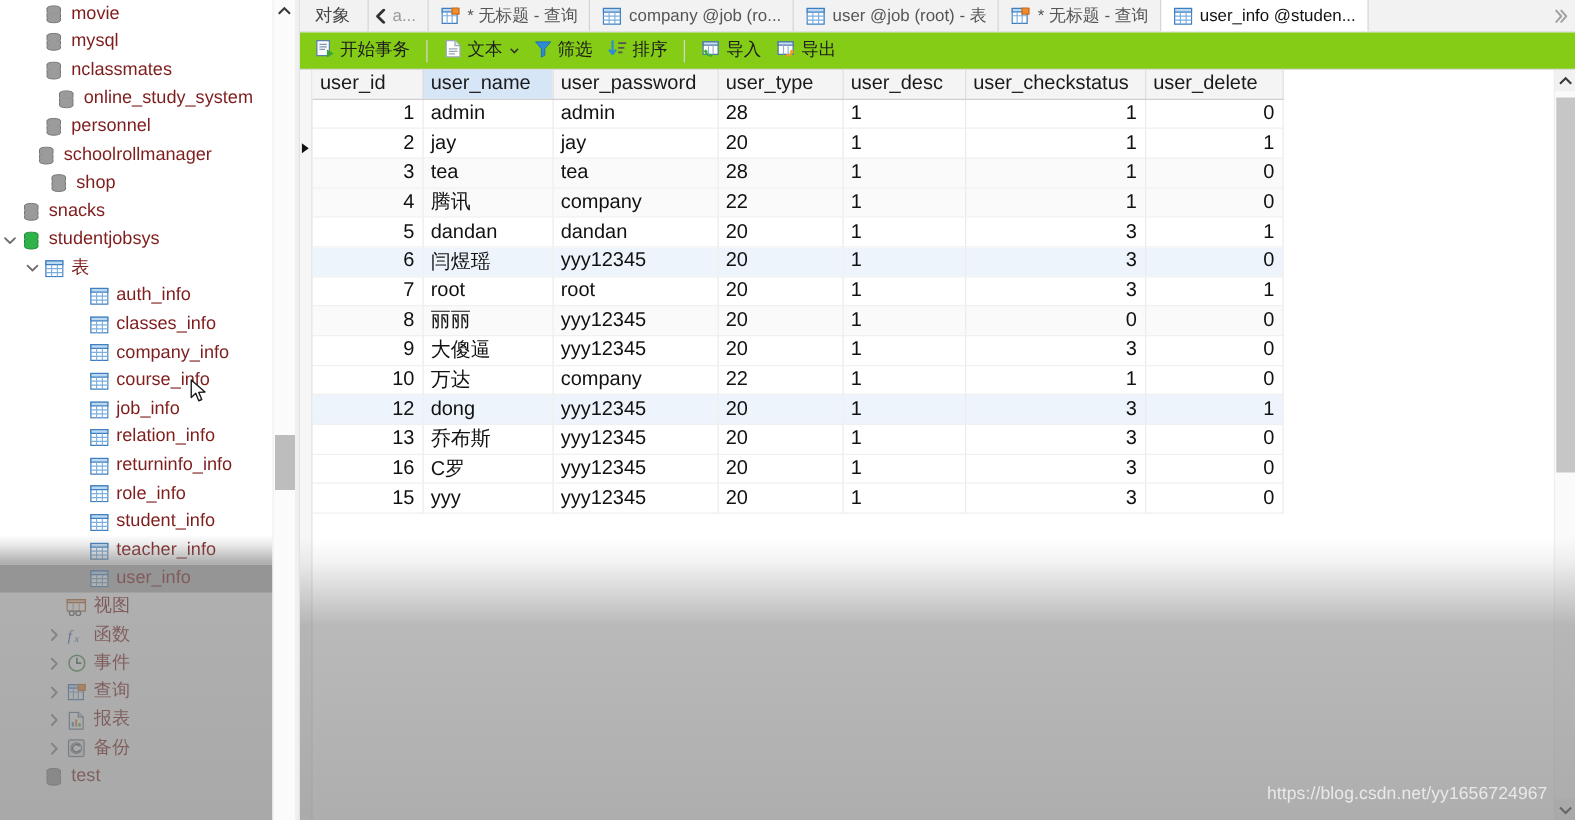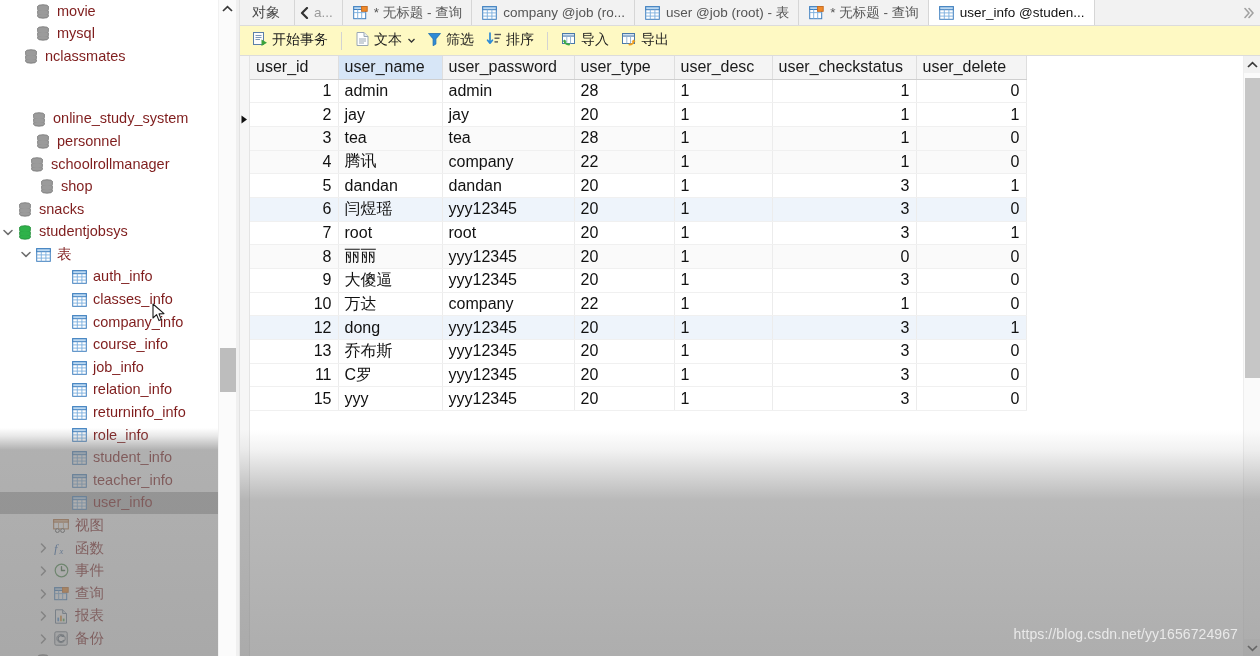--- a/index.html
+++ b/index.html
@@ -165,21 +165,21 @@
     color: #9a9a9a;
     font-size: 14px;
     background: #f2f2f2;
   }
 
   
   #toolbar {
     position: absolute;
     left: 0; top: 26px;
     width: 1020px; height: 30px;
-    background: #fef9c3;
+    background: #84cc16;
     border-bottom: 1px solid #dcdcdc;
     display: flex;
     align-items: center;
     padding-left: 6px;
     font-size: 14px;
     color: #1d1d1d;
   }
   .tbtn {
     display: flex; align-items: center;
     height: 24px;
@@ -333,35 +333,35 @@
               <g fill="#9b9b9b" stroke="#767676" stroke-width="0.8">
                 <ellipse cx="7" cy="2.6" rx="5.4" ry="1.9"></ellipse>
                 <path d="M1.6 2.6 v3 a5.4 1.9 0 0 0 10.8 0 v-3"></path>
                 <path d="M1.6 6.6 v3 a5.4 1.9 0 0 0 10.8 0 v-3"></path>
                 <path d="M1.6 10.4 v1.9 a5.4 1.9 0 0 0 10.8 0 v-1.9"></path>
               </g>
             </svg>
           </span>
           <span class="tlabel">mysql</span>
         </div>
-        <div class="tnode" style="padding-left: 6px;">
+        <div class="tnode" style="padding-left: 18px;">
           <span class="twist"></span>
           <span class="ticon">
             <svg width="14" height="15" viewBox="0 0 14 15">
               <g fill="#9b9b9b" stroke="#767676" stroke-width="0.8">
                 <ellipse cx="7" cy="2.6" rx="5.4" ry="1.9"></ellipse>
                 <path d="M1.6 2.6 v3 a5.4 1.9 0 0 0 10.8 0 v-3"></path>
                 <path d="M1.6 6.6 v3 a5.4 1.9 0 0 0 10.8 0 v-3"></path>
                 <path d="M1.6 10.4 v1.9 a5.4 1.9 0 0 0 10.8 0 v-1.9"></path>
               </g>
             </svg>
           </span>
           <span class="tlabel">nclassmates</span>
         </div>
-        <div class="tnode" style="padding-left: 14px; margin-top: 40px;">
+        <div class="tnode" style="padding-left: 28px;">
           <span class="twist"></span>
           <span class="ticon">
             <svg width="14" height="15" viewBox="0 0 14 15">
               <g fill="#9b9b9b" stroke="#767676" stroke-width="0.8">
                 <ellipse cx="7" cy="2.6" rx="5.4" ry="1.9"></ellipse>
                 <path d="M1.6 2.6 v3 a5.4 1.9 0 0 0 10.8 0 v-3"></path>
                 <path d="M1.6 6.6 v3 a5.4 1.9 0 0 0 10.8 0 v-3"></path>
                 <path d="M1.6 10.4 v1.9 a5.4 1.9 0 0 0 10.8 0 v-1.9"></path>
               </g>
             </svg>
@@ -1029,21 +1029,21 @@
             <tr class="">
               <td class="num" style="width: 88px;">13</td>
               <td style="width: 104px;">乔布斯</td>
               <td style="width: 132px;">yyy12345</td>
               <td style="width: 100px;">20</td>
               <td style="width: 98px;">1</td>
               <td class="num" style="width: 144px;">3</td>
               <td class="num" style="width: 110px;">0</td>
             </tr>
             <tr class="">
-              <td class="num" style="width: 88px;">11</td>
+              <td class="num" style="width: 88px;">16</td>
               <td style="width: 104px;">C罗</td>
               <td style="width: 132px;">yyy12345</td>
               <td style="width: 100px;">20</td>
               <td style="width: 98px;">1</td>
               <td class="num" style="width: 144px;">3</td>
               <td class="num" style="width: 110px;">0</td>
             </tr>
             <tr class="">
               <td class="num" style="width: 88px;">15</td>
               <td style="width: 104px;">yyy</td>

